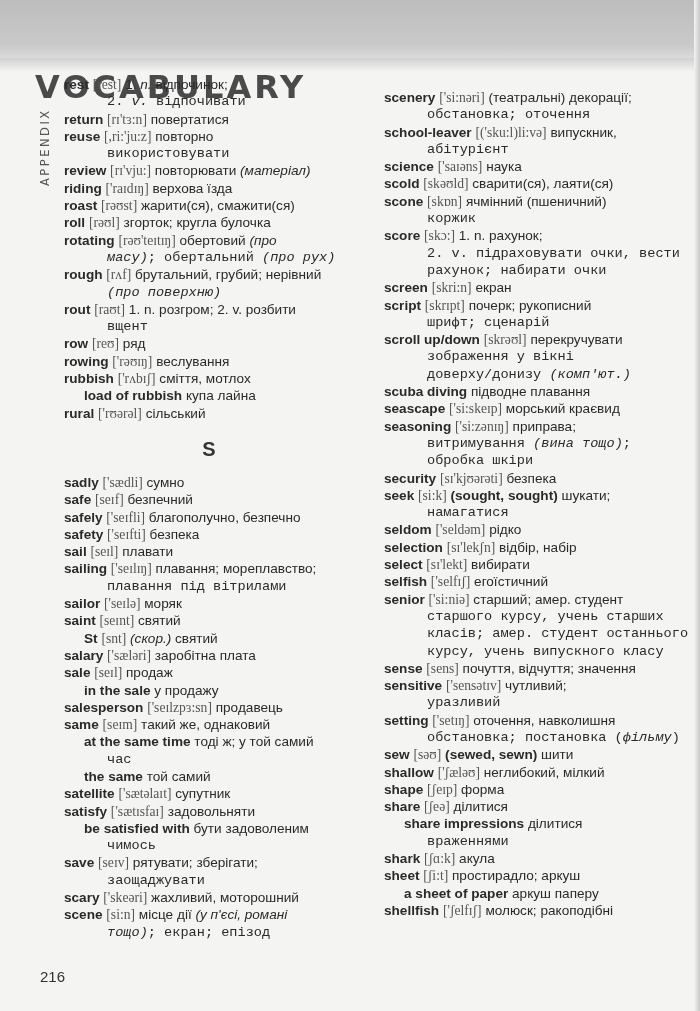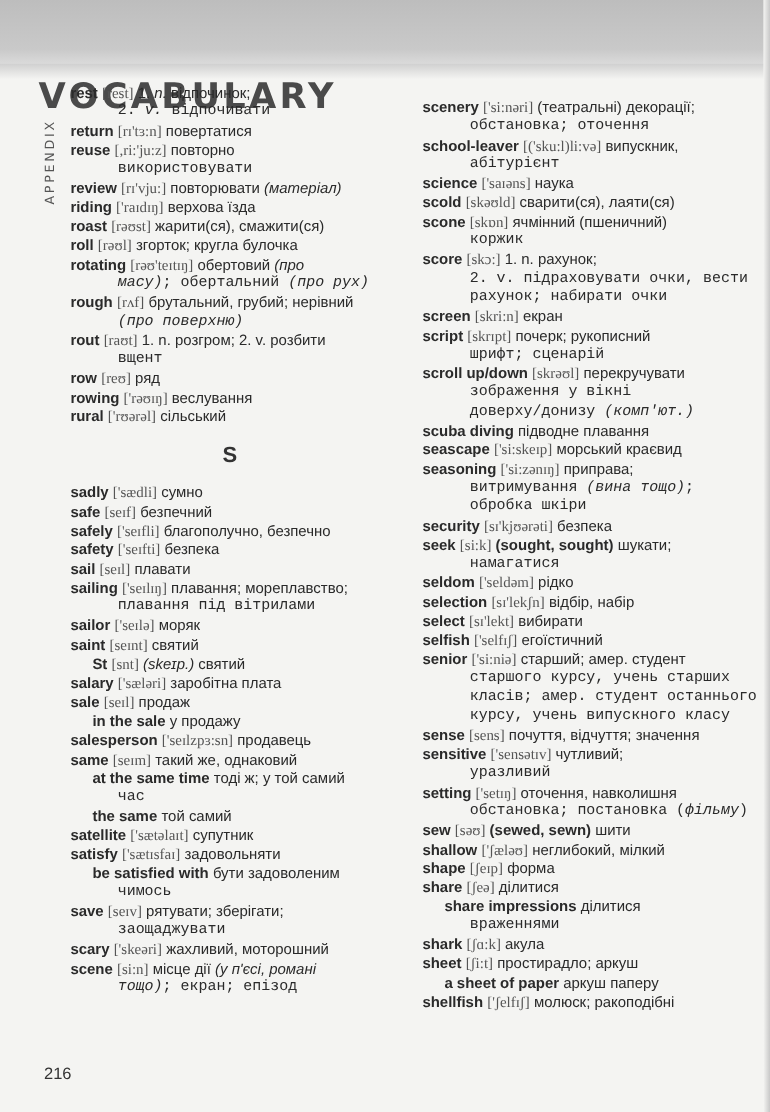--- a/index.html
+++ b/index.html
@@ -67,20 +67,26 @@
       <div class="line"><span class="hw">rout</span> <span class="tr">[raʊt]</span> <span>1. n. розгром; 2. v. розбити</span></div>
       <div class="cont">вщент</div>
     </div>
     <div class="entry">
       <div class="line"><span class="hw">row</span> <span class="tr">[reʊ]</span> <span>ряд</span></div>
     </div>
     <div class="entry">
       <div class="line"><span class="hw">rowing</span> <span class="tr">['rəʊɪŋ]</span> <span>веслування</span></div>
     </div>
     <div class="entry">
+      <div class="line"><span class="hw">rubbish</span> <span class="tr">['rʌbɪʃ]</span> <span>сміття, мотлох</span></div>
+      <div class="sub">
+        <div><span class="hw">load of rubbish</span> <span>купа лайна</span></div>
+      </div>
+    </div>
+    <div class="entry">
       <div class="line"><span class="hw">rural</span> <span class="tr">['rʊərəl]</span> <span>сільський</span></div>
     </div>
     <div class="letter">S</div>
     <div class="entry">
       <div class="line"><span class="hw">sadly</span> <span class="tr">['sædli]</span> <span>сумно</span></div>
     </div>
     <div class="entry">
       <div class="line"><span class="hw">safe</span> <span class="tr">[seɪf]</span> <span>безпечний</span></div>
     </div>
     <div class="entry">
@@ -95,21 +101,21 @@
     <div class="entry">
       <div class="line"><span class="hw">sailing</span> <span class="tr">['seɪlɪŋ]</span> <span>плавання; мореплавство;</span></div>
       <div class="cont">плавання під вітрилами</div>
     </div>
     <div class="entry">
       <div class="line"><span class="hw">sailor</span> <span class="tr">['seɪlə]</span> <span>моряк</span></div>
     </div>
     <div class="entry">
       <div class="line"><span class="hw">saint</span> <span class="tr">[seɪnt]</span> <span>святий</span></div>
       <div class="sub">
-        <div><span class="hw">St</span> <span class="tr">[snt]</span> <span class="it">(skeɪp.)</span> <span>святий</span></div>
+        <div><span class="hw">St</span> <span class="tr">[snt]</span> <span class="it">(скор.)</span> <span>святий</span></div>
       </div>
     </div>
     <div class="entry">
       <div class="line"><span class="hw">salary</span> <span class="tr">['sæləri]</span> <span>заробітна плата</span></div>
     </div>
     <div class="entry">
       <div class="line"><span class="hw">sale</span> <span class="tr">[seɪl]</span> <span>продаж</span></div>
       <div class="sub">
         <div><span class="hw">in the sale</span> <span>у продажу</span></div>
       </div>

